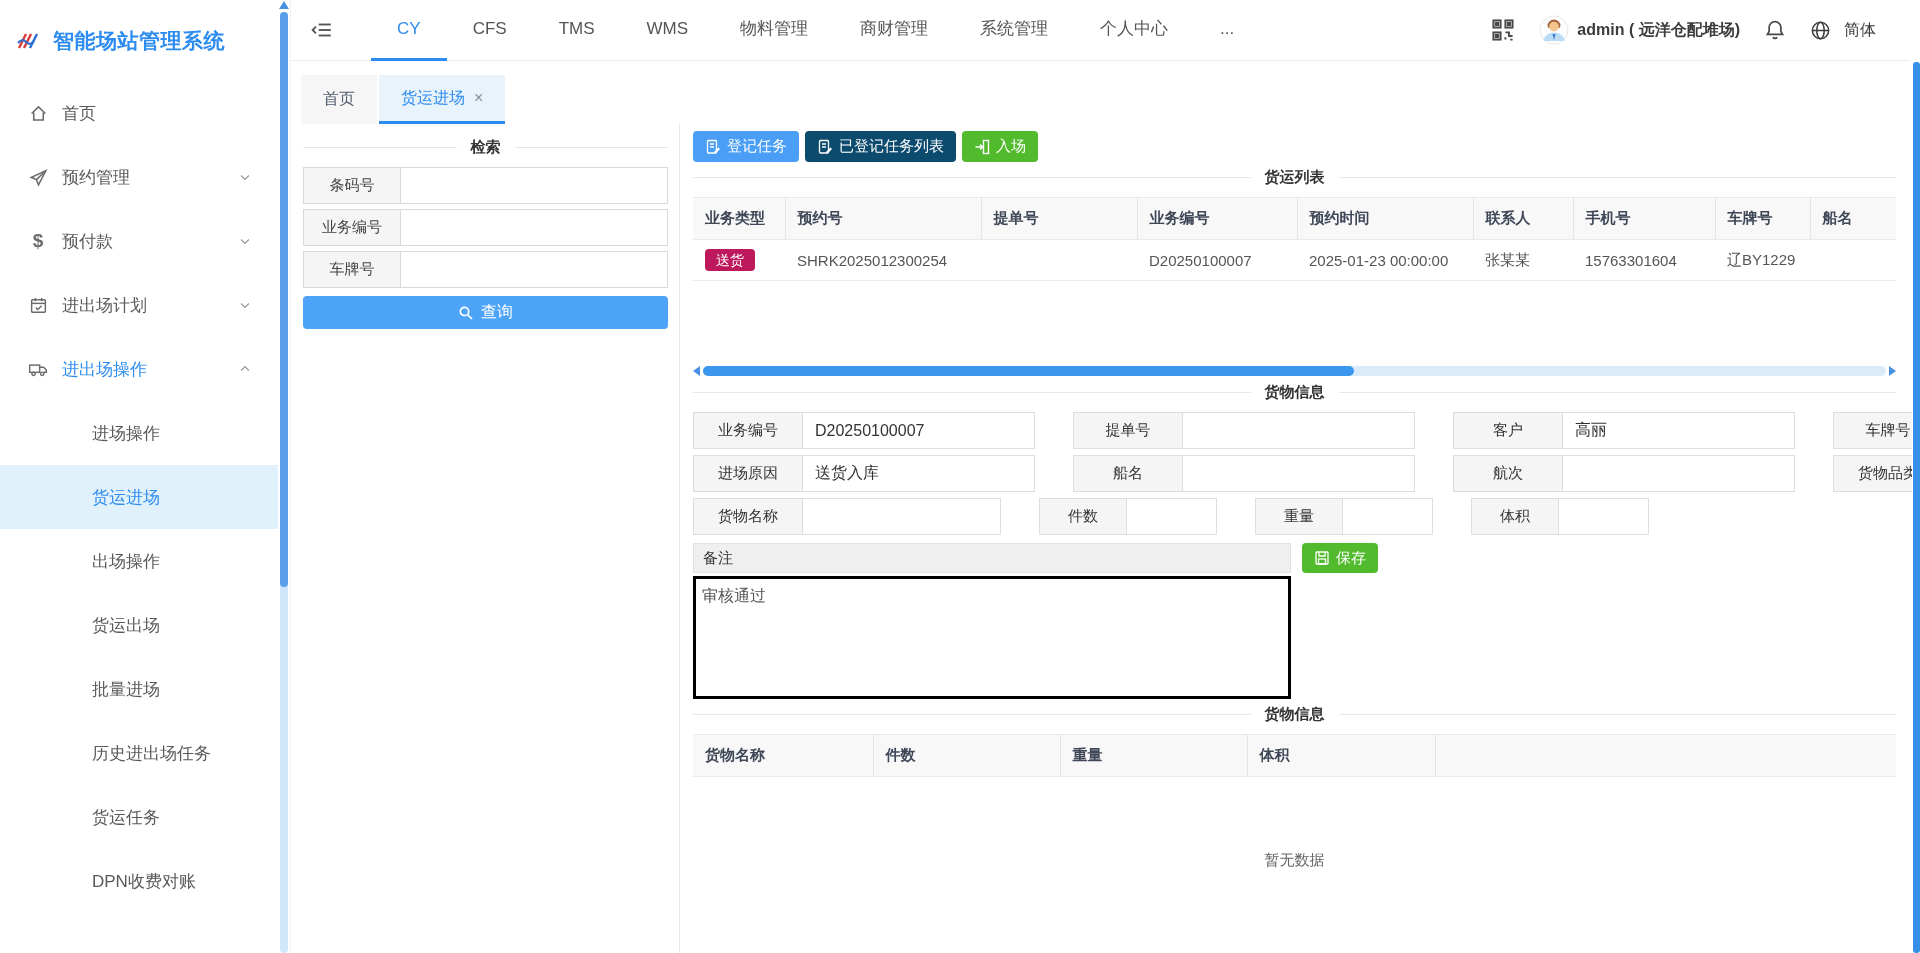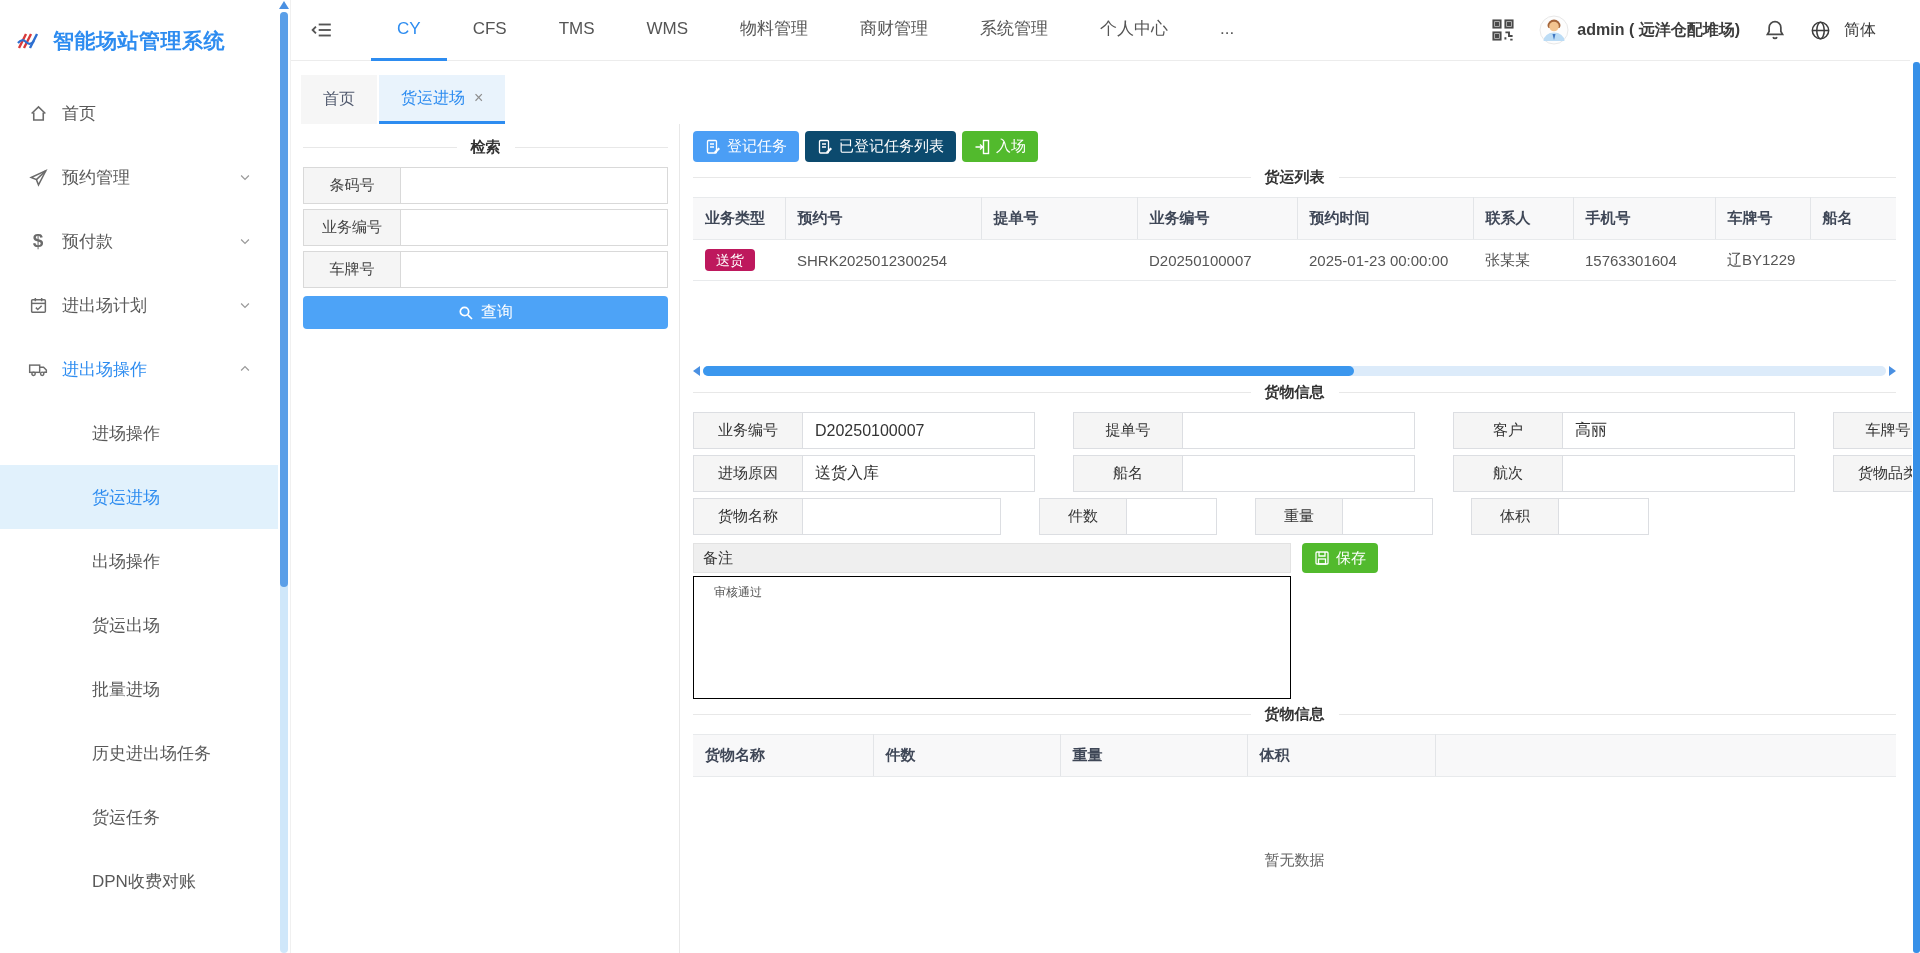--- a/index.html
+++ b/index.html
@@ -83,21 +83,21 @@
   .pair { display:flex; height:37px; }
   .pair .plabel { width:110px; flex:none; background:#f5f5f5; border:1px solid #dcdee2; display:flex; align-items:center; justify-content:center; font-size:15px; color:#333; }
   .pair input { flex:1; min-width:0; border:1px solid #dcdee2; margin-left:-1px; padding:0 12px; font-size:16px; color:#333; outline:none; background:#fff; font-family:inherit; }
   .pair.w-name { width:308px; }
   .pair.w-sm { width:178px; }
   .pair.w-sm .plabel { width:88px; }
 
   .remark-row { display:flex; align-items:flex-start; gap:11px; margin-top:4px; }
   .remark-bar { width:598px; height:30px; background:#efefef; border:1px solid #e2e2e2; display:flex; align-items:center; padding:0 9px; font-size:15px; color:#333; }
   .save-btn { height:30px; }
-  .remark-area { width:598px; height:123px; border:1px solid #000000; margin-top:3px; padding:7px 20px; font-size:12px; color:#555; resize:none; outline:none; font-family:inherit; display:block; }
+  .remark-area { width:598px; height:123px; border:3px solid #000000; margin-top:3px; padding:7px 6px; font-size:16px; color:#555; resize:none; outline:none; font-family:inherit; display:block; }
 
   .empty-text { text-align:center; padding-top:74px; font-size:15px; color:#666; }
 
   
   .page-scroll { position:absolute; right:0; top:62px; bottom:0; width:8px; background:#fff; }
   .page-scroll .thumb { position:absolute; left:1px; top:0; bottom:0; width:7px; background:#3790e8; border-radius:3px; }
 
   svg { display:block; }
 </style>
 </head>

